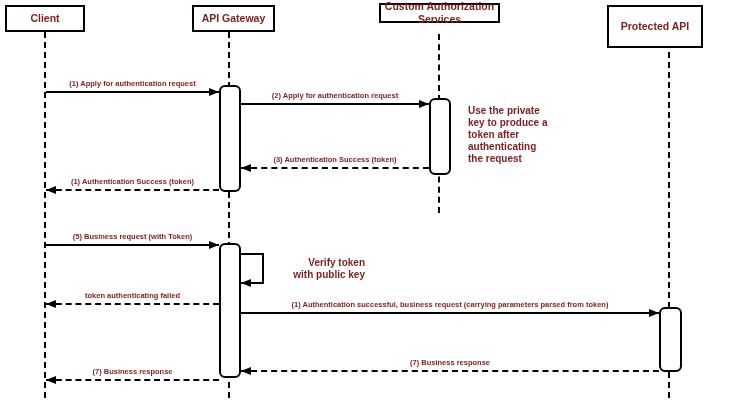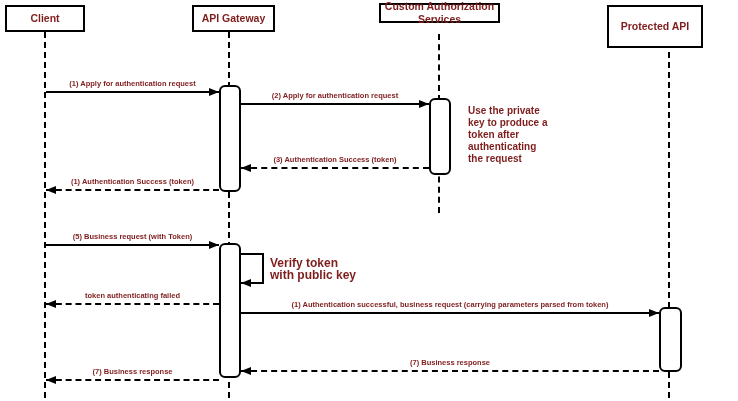--- a/index.html
+++ b/index.html
@@ -58,22 +58,22 @@
   .ah.r{right:0;border-left:10px solid #000;}
   .ah.l{left:0;border-right:10px solid #000;}
   .selfmsg{position:absolute;left:241px;top:253px;width:23px;height:31px;z-index:3;}
   .selfmsg .loop{
     position:absolute;top:0;left:0;right:0;bottom:0;
     border:2px solid #000;border-left:none;
   }
   .selfmsg .ah.l{top:auto;bottom:-3px;left:0;}
   .selflabel{
     position:absolute;left:29px;top:4px;width:95px;
-    font-size:12px;font-weight:bold;line-height:12px;
-    white-space:pre-line;text-align:left;
+    font-size:10px;font-weight:bold;line-height:12px;
+    white-space:pre-line;text-align:right;
   }
   .note{
     position:absolute;left:468px;top:105px;width:95px;
     font-size:10px;font-weight:bold;line-height:12px;
     white-space:pre-line;z-index:3;
   }
 </style>
 </head>
 <body>
 

